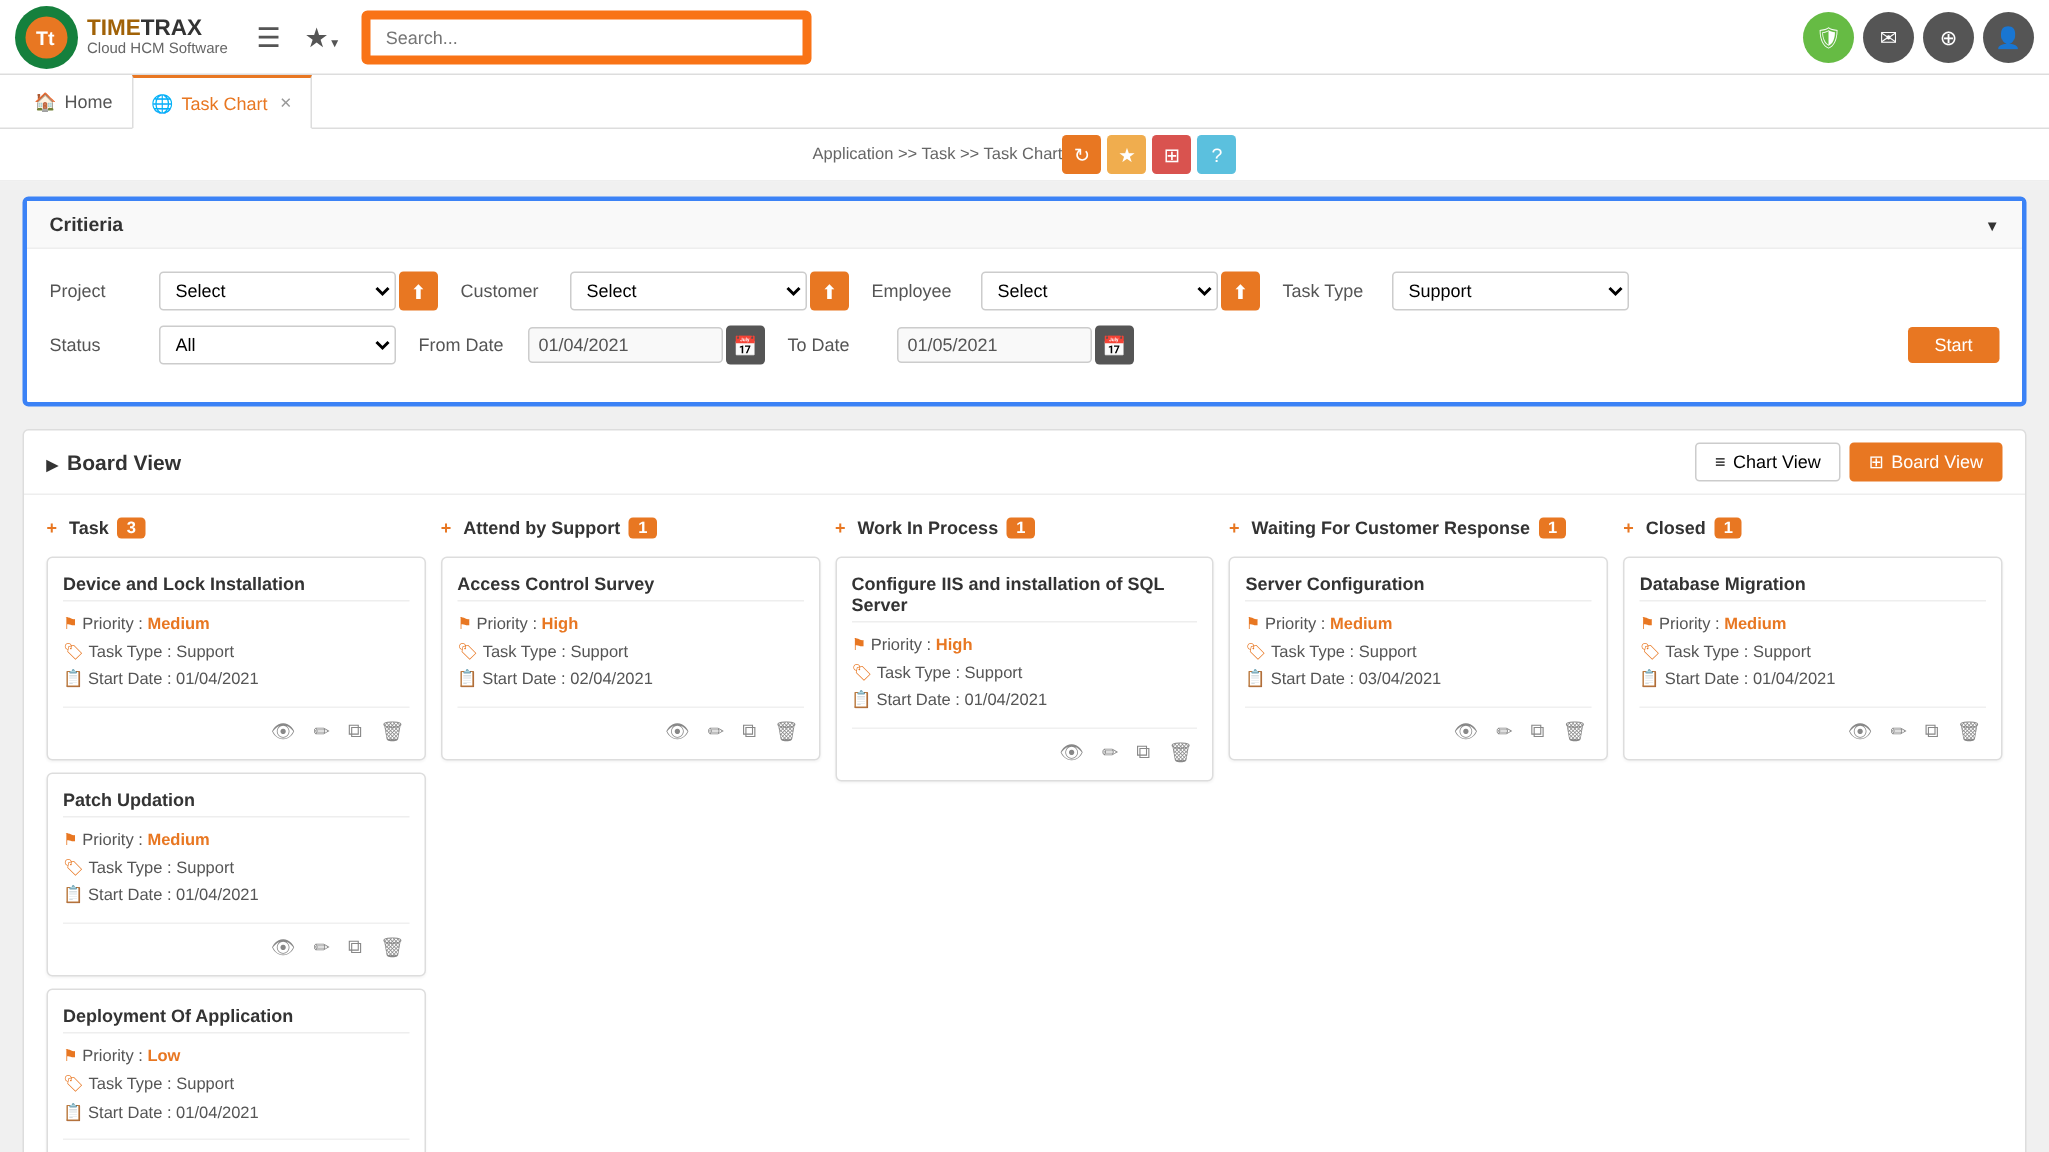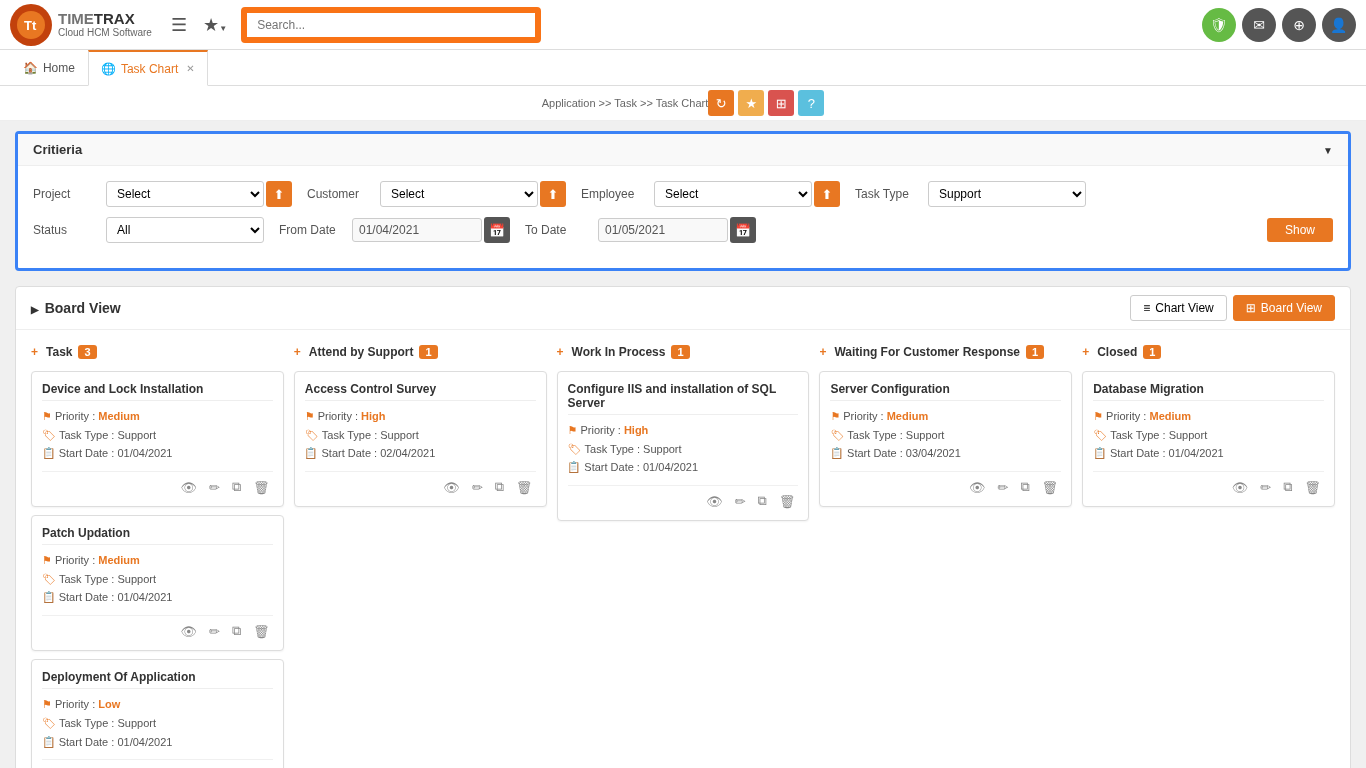--- a/index.html
+++ b/index.html
@@ -14,29 +14,29 @@
       padding: 0 10px;
       height: 50px;
     }
     .logo-area {
       display: flex;
       align-items: center;
       margin-right: 15px;
     }
     .logo-icon {
       width: 42px; height: 42px;
-      background: #c2410c;
+      background: #15803d;
       border-radius: 50%;
       display: flex; align-items: center; justify-content: center;
       margin-right: 6px;
       font-weight: bold; color: white; font-size: 14px;
     }
     .logo-text { line-height: 1.1; }
     .logo-text .brand { font-weight: bold; font-size: 15px; color: #e87722; }
-    .logo-text .brand span { color: #737373; }
+    .logo-text .brand span { color: #a16207; }
     .logo-text .sub { font-size: 10px; color: #666; }
     .nav-icons { display: flex; align-items: center; gap: 8px; margin-right: 10px; }
     .nav-icon-btn {
       background: none; border: none; cursor: pointer;
       color: #555; font-size: 18px; padding: 4px;
     }
     .search-box {
       flex: 1; max-width: 300px;
       border: 6px solid #f97316; border-radius: 4px;
       padding: 5px 10px; font-size: 12px; color: #999;
@@ -357,21 +357,21 @@
             <button class="icon-btn cal">📅</button>
           </div>
         </div>
         <div class="criteria-field">
           <label>To Date</label>
           <div class="field-group">
             <input class="criteria-input" type="text" value="01/05/2021" style="">
             <button class="icon-btn cal">📅</button>
           </div>
         </div>
-        <button class="show-btn">Show</button>
+        <button class="show-btn">Start</button>
       </div>
     </div>
   </div>
 
   <div class="board-section">
     <div class="board-header">
       <div class="board-title">
         <span class="chevron-right"></span>
         <span>Board View</span>
       </div>

